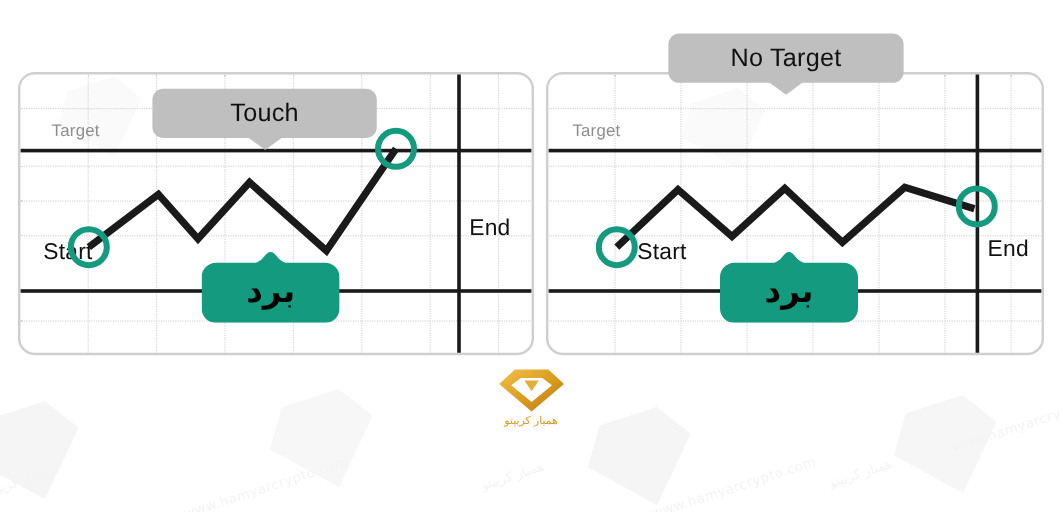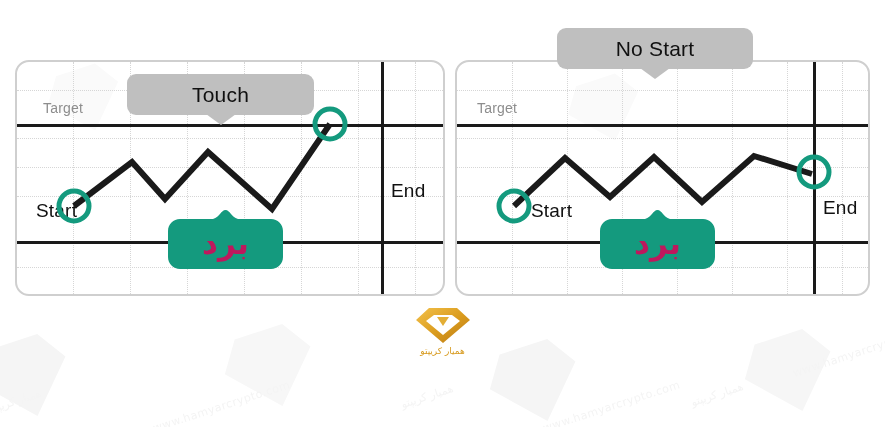--- a/index.html
+++ b/index.html
@@ -65,21 +65,21 @@
   }
   #callout-touch{left:127px;top:28px;width:187px;margin-top:46px;}
   #callout-notouch{left:557px;top:28px;width:196px;}
 
   
   .winbadge{position:absolute;z-index:6;width:115px;height:59px;}
   .winbadge svg{position:absolute;inset:0;}
   .winbadge .wtxt{
     position:absolute;left:0;right:0;top:0;bottom:0;
     display:flex;align-items:center;justify-content:center;
-    color:#be185d;font-size:31px;font-weight:700;
+    color:#000000;font-size:27px;font-weight:700;
     direction:rtl;padding-top:7px;box-sizing:border-box;
     font-family:"DejaVu Sans",sans-serif;
   }
   #winbadge-left{left:168px;top:210px;}
   #winbadge-right{left:600px;top:210px;}
 
   
   .brand{position:absolute;left:0;right:0;top:305px;text-align:center;z-index:2;}
   .brand-logo{display:block;margin:0 auto;}
   .brand-fa{
@@ -203,21 +203,21 @@
       </svg>
     </div>
   </div>
 
   <div class="callout" id="callout-touch">
     <span class="cap">Touch</span>
     <span class="tail"></span>
   </div>
 
   <div class="callout" id="callout-notouch">
-    <span class="cap">No Start</span>
+    <span class="cap">No Target</span>
     <span class="tail"></span>
   </div>
 
   <div class="winbadge" id="winbadge-left">
     <svg width="115" height="59" viewBox="0 0 115 59">
       <path d="M57.5 0 C62 0 63 7 70 9 L103 9 C109.6 9 115 14.4 115 21 L115 47 C115 53.6 109.6 59 103 59 L12 59 C5.4 59 0 53.6 0 47 L0 21 C0 14.4 5.4 9 12 9 L45 9 C52 7 53 0 57.5 0 Z" fill="#149a7e"></path>
     </svg>
     <span class="wtxt">برد</span>
   </div>
 

